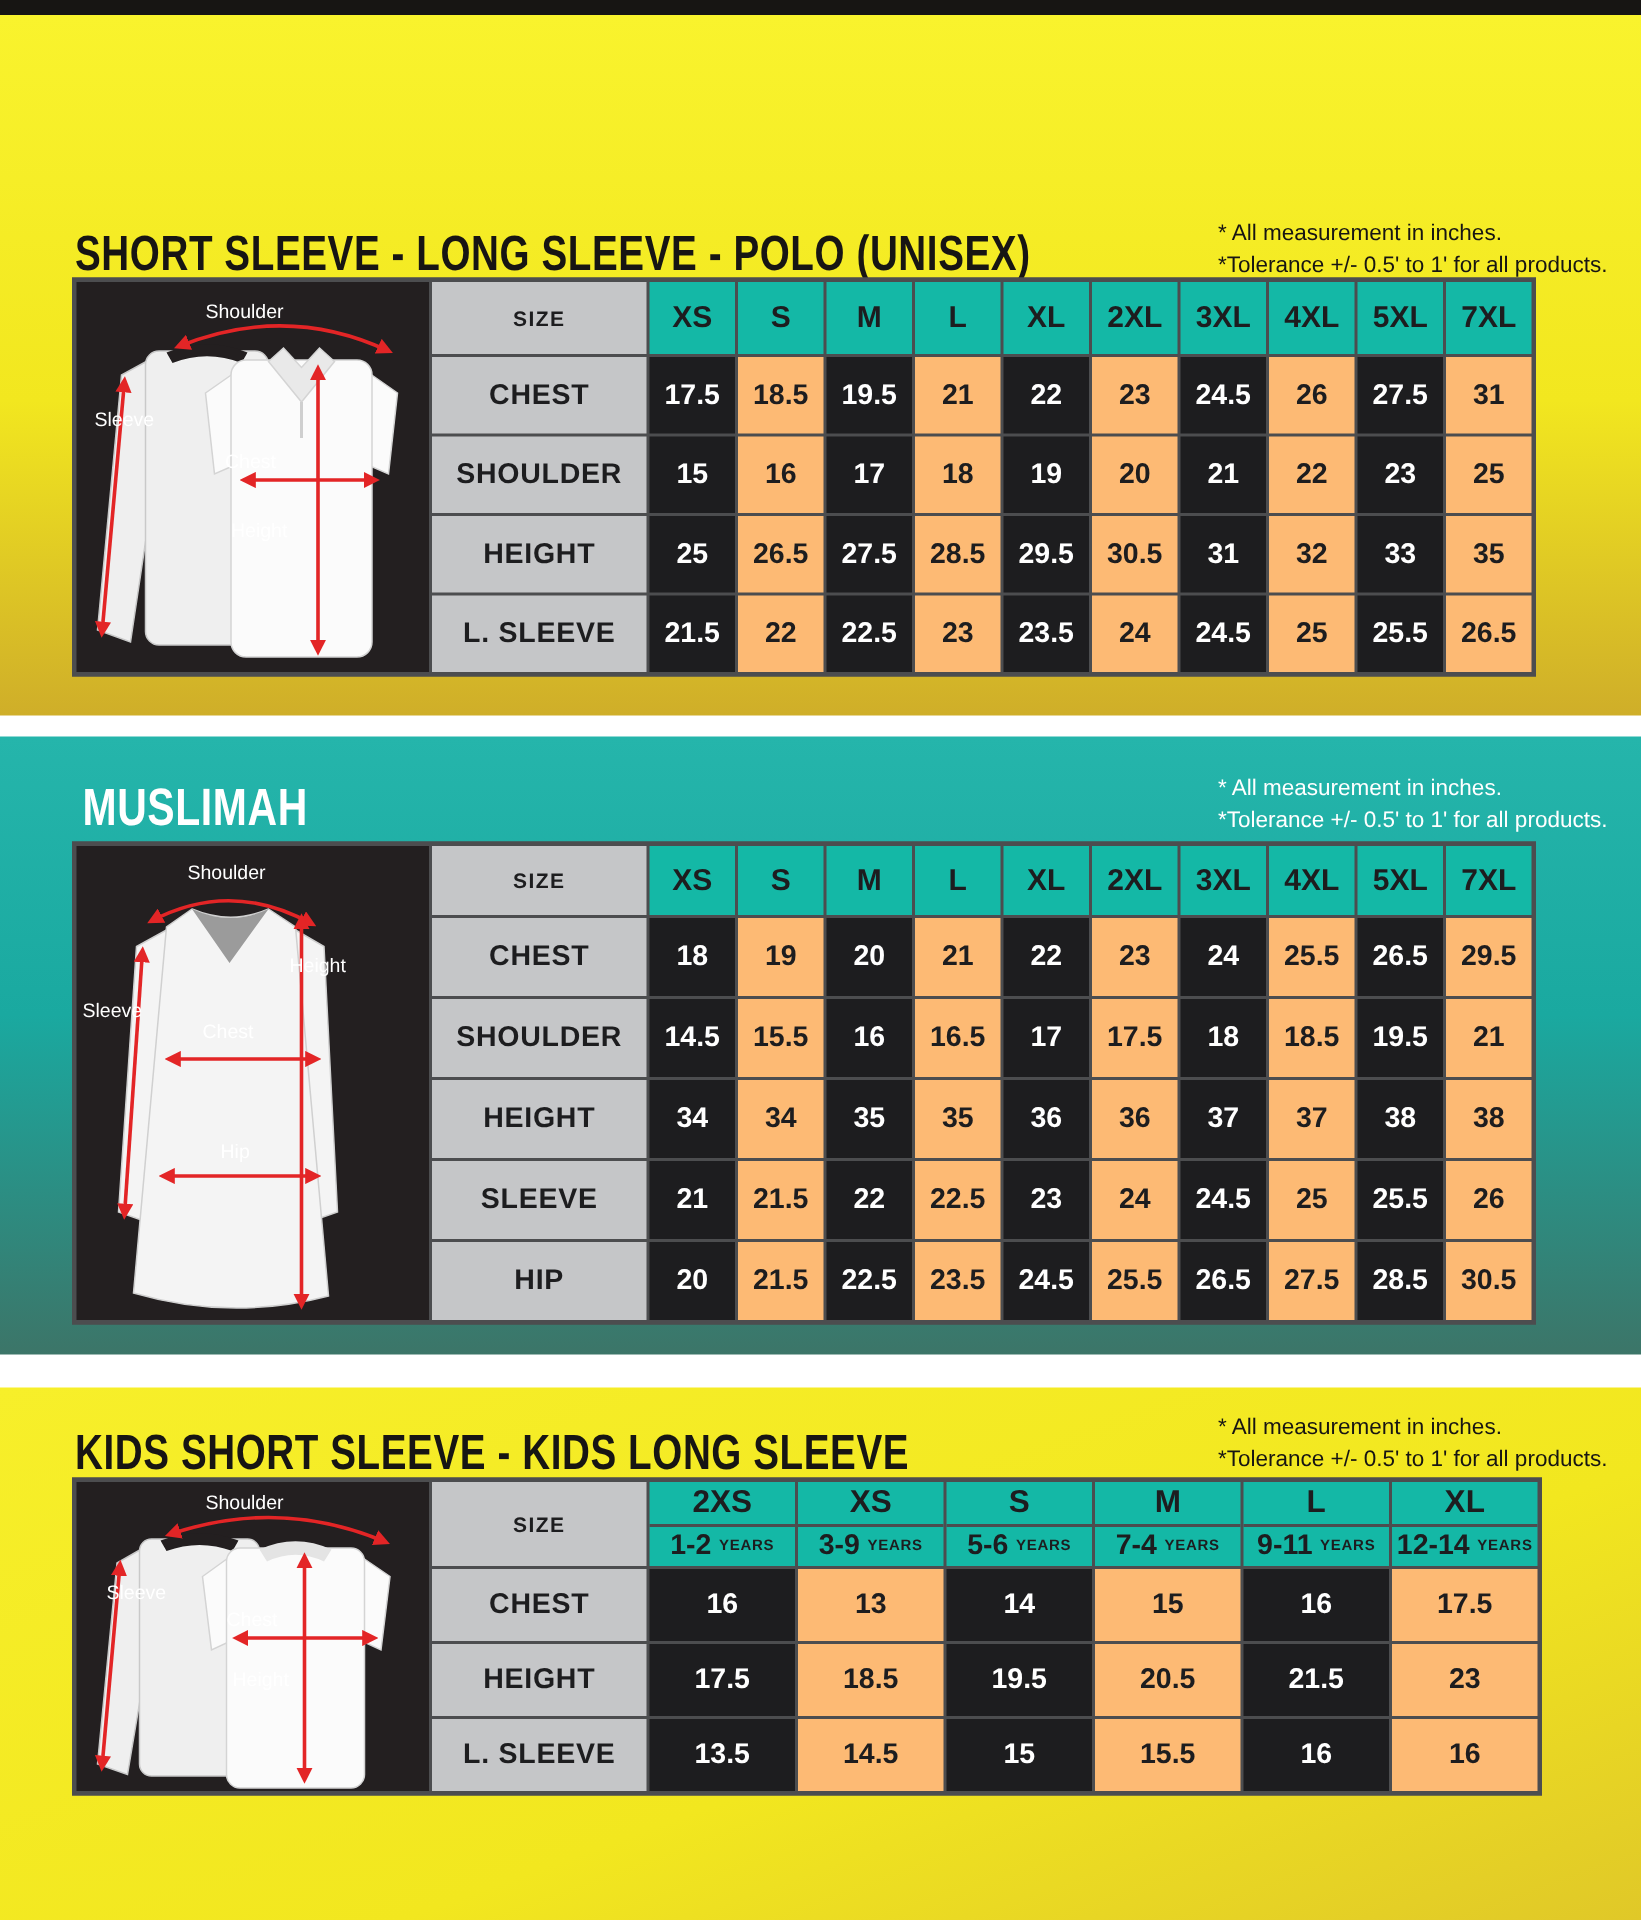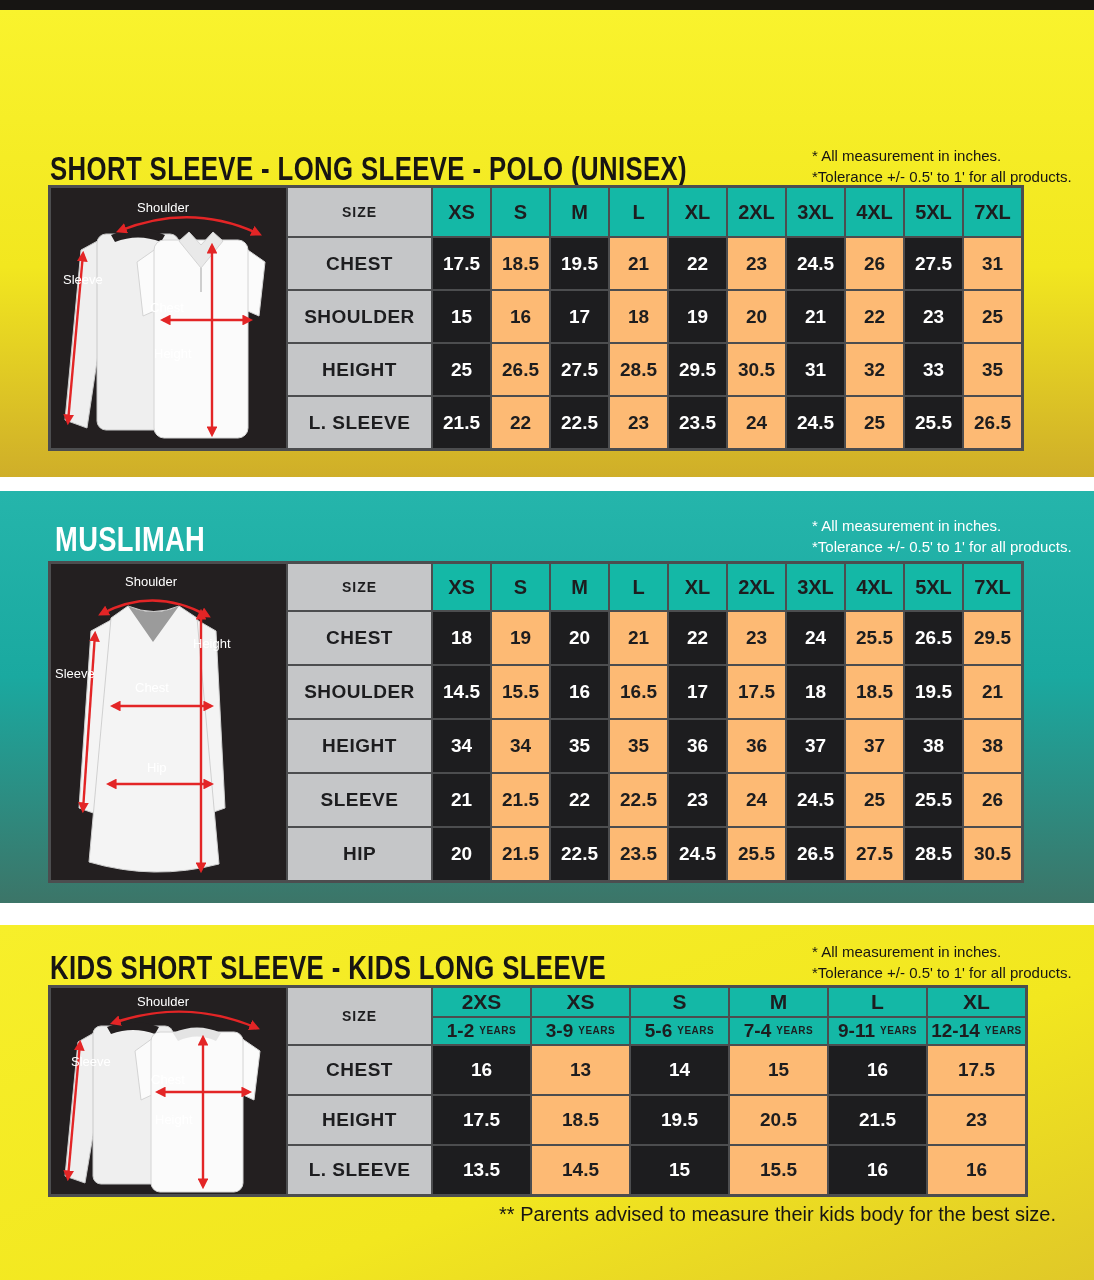--- a/index.html
+++ b/index.html
@@ -352,14 +352,13 @@
       <div class="cell val-cell val-dark" style="grid-area: 3 / 7;">21.5</div>
       <div class="cell val-cell val-light" style="grid-area: 3 / 8;">23</div>
       <div class="cell label-cell" style="grid-area: 4 / 2;">L. SLEEVE</div>
       <div class="cell val-cell val-dark" style="grid-area: 4 / 3;">13.5</div>
       <div class="cell val-cell val-light" style="grid-area: 4 / 4;">14.5</div>
       <div class="cell val-cell val-dark" style="grid-area: 4 / 5;">15</div>
       <div class="cell val-cell val-light" style="grid-area: 4 / 6;">15.5</div>
       <div class="cell val-cell val-dark" style="grid-area: 4 / 7;">16</div>
       <div class="cell val-cell val-light" style="grid-area: 4 / 8;">16</div>
     </div>
-  <div class="footnote">** Parents advised to measure their kids body for the best size.</div>
 </div>
 
 </body></html>

